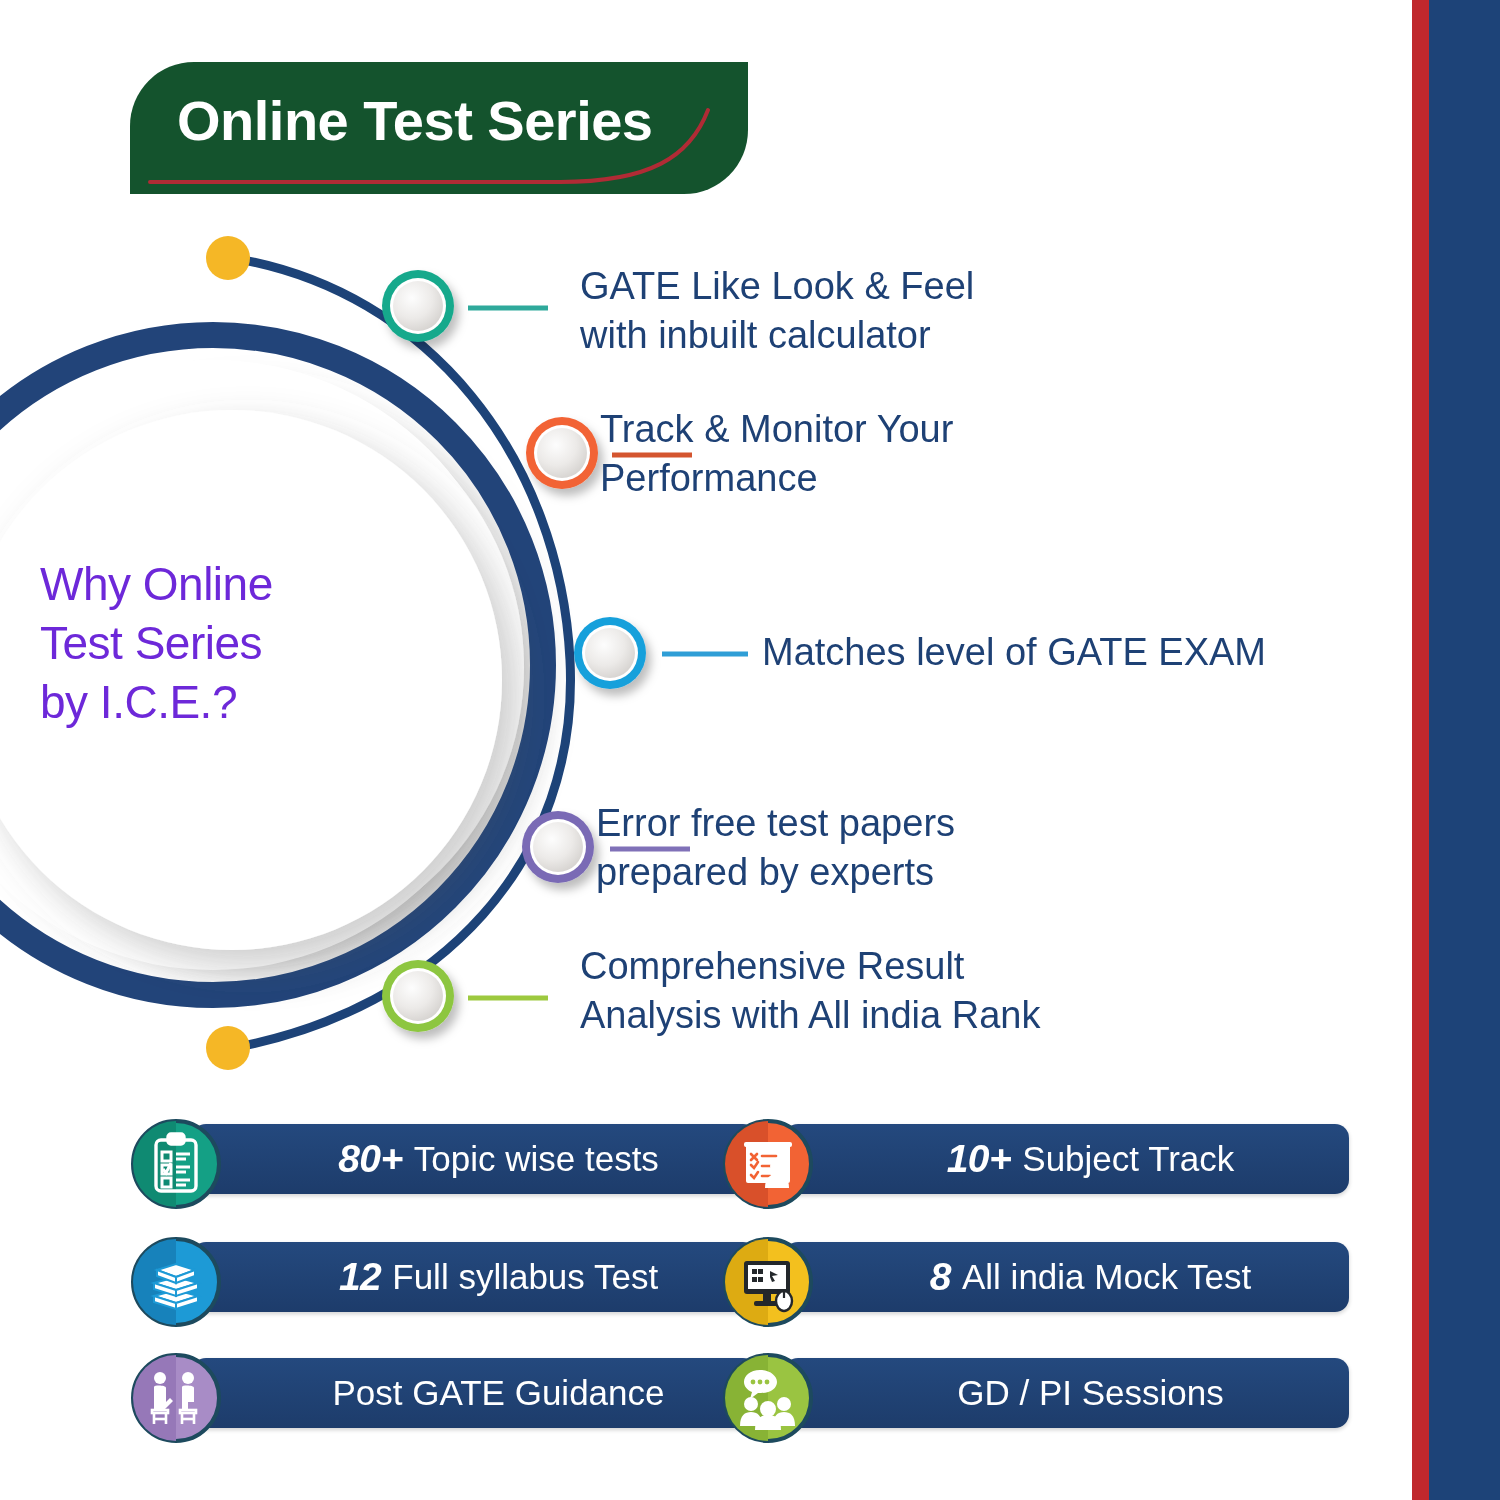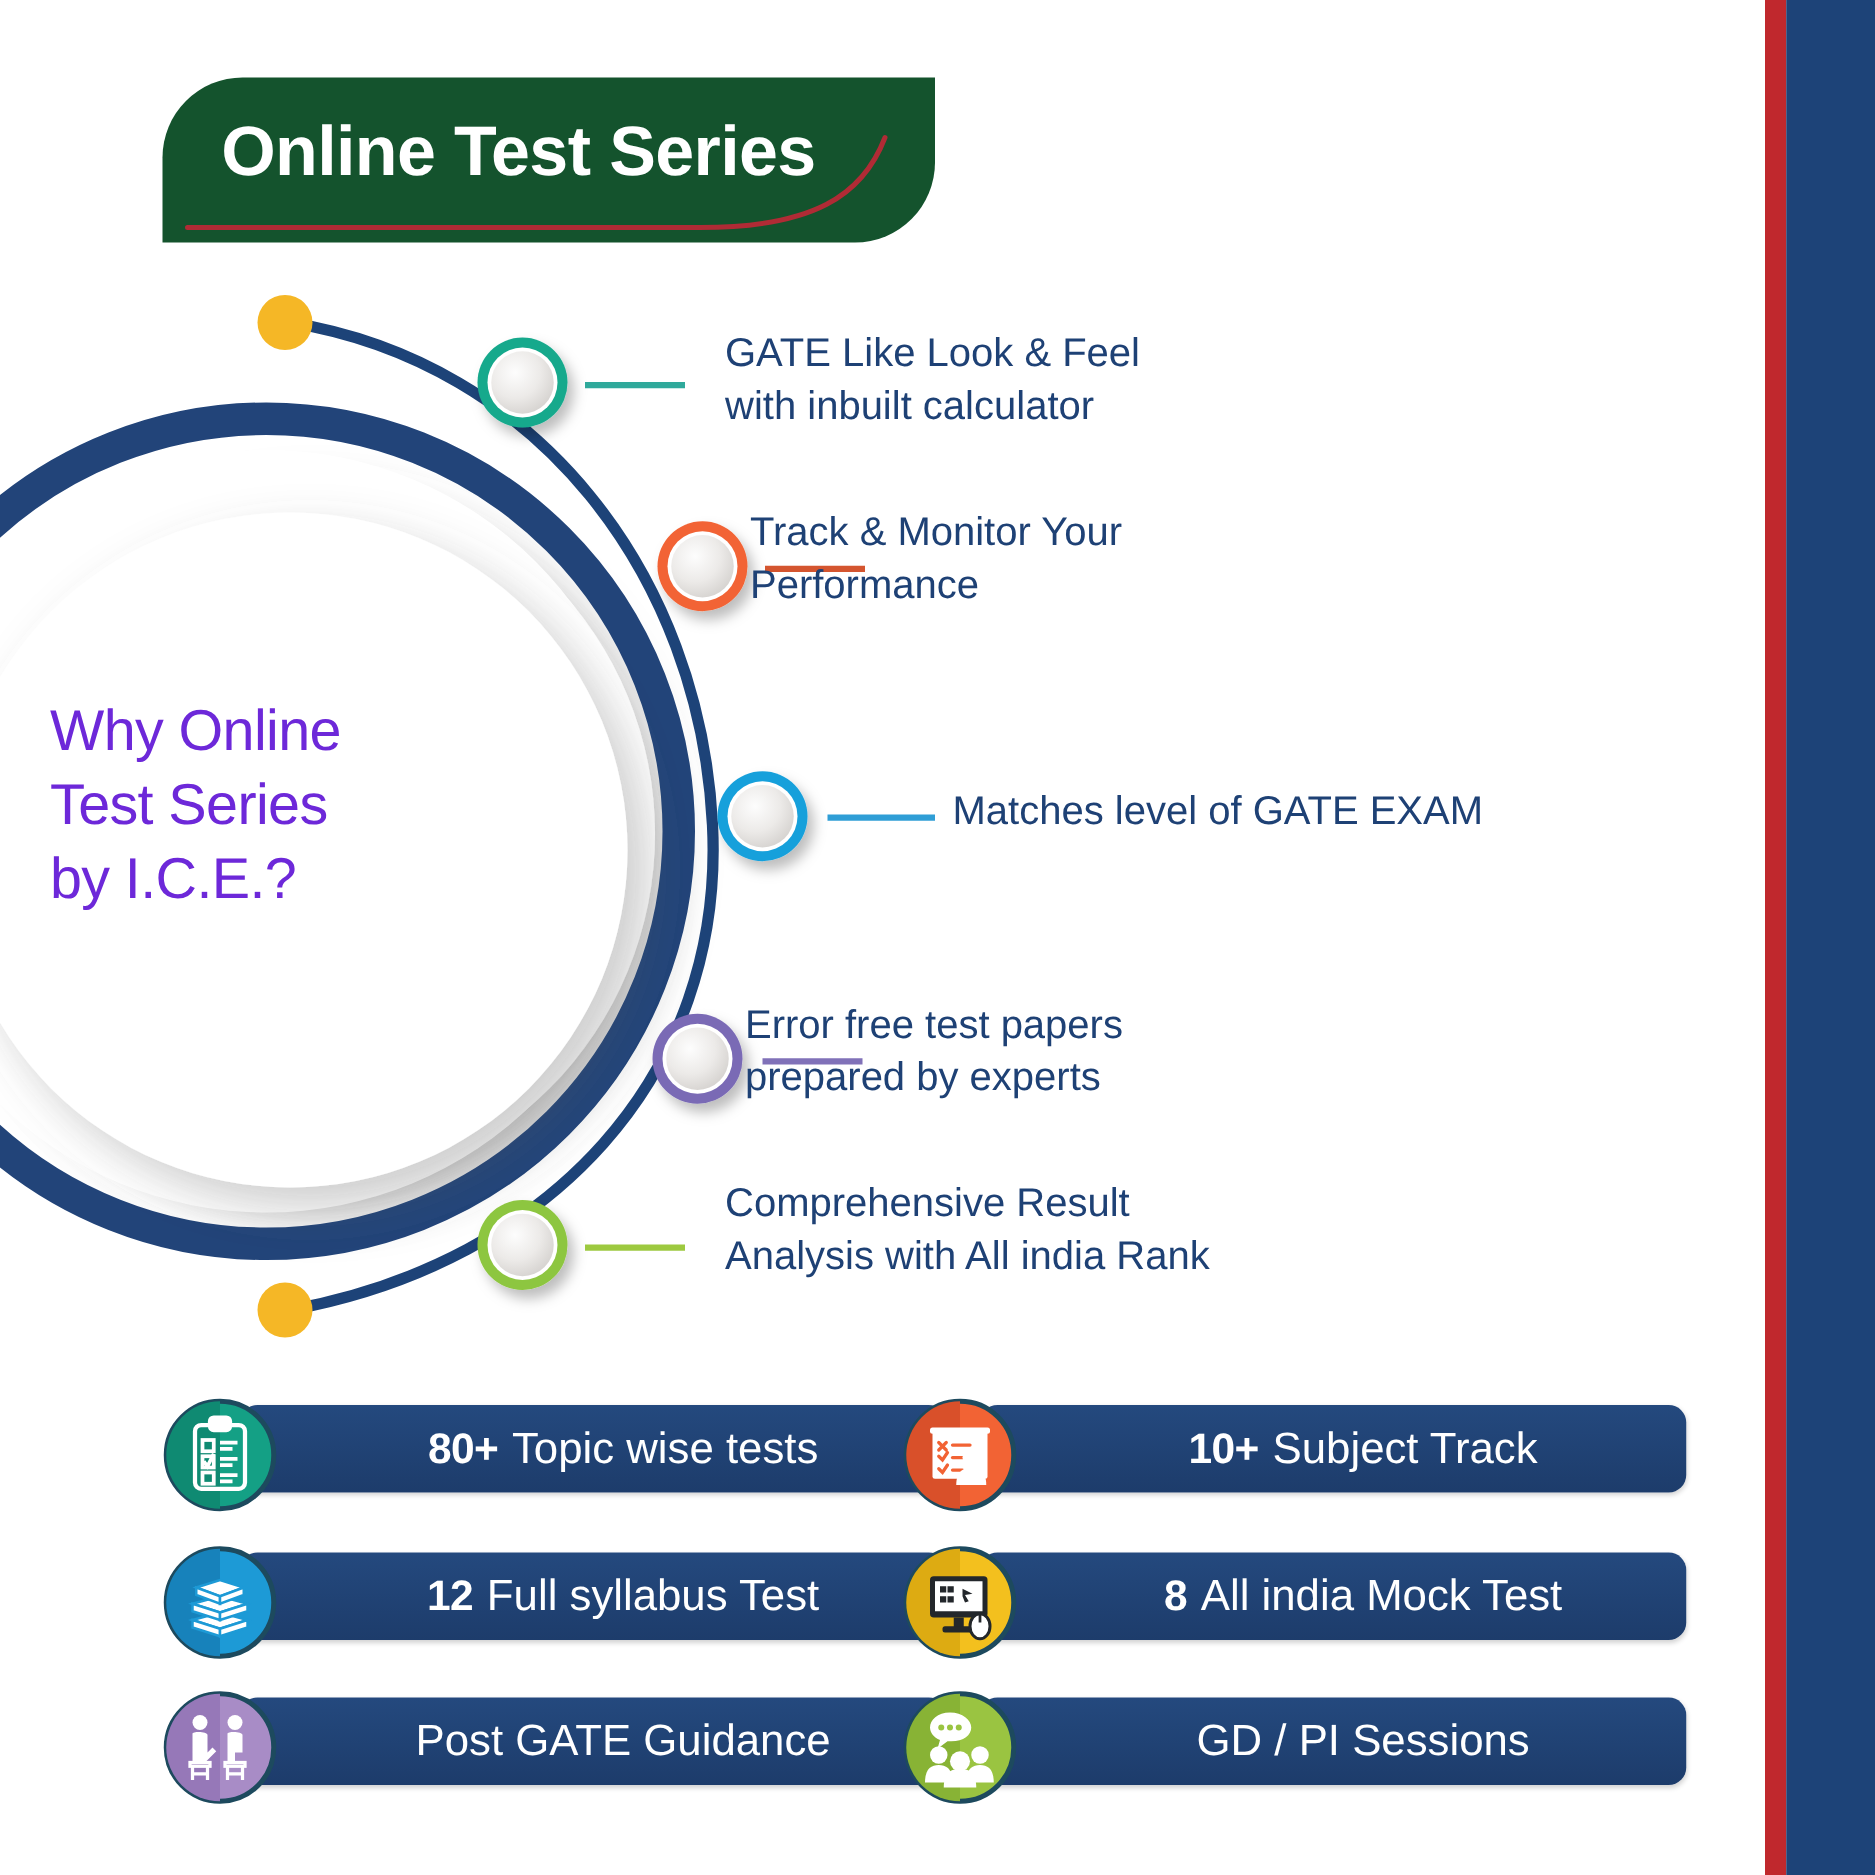--- a/index.html
+++ b/index.html
@@ -38,40 +38,40 @@
 
   
   .why-head{
     position:absolute;left:40px;top:555px;width:420px;
     font-size:46px;line-height:1.28;font-weight:normal;
     color:#6d28d9;letter-spacing:-0.5px;
   }
   .why-head .ln{display:block;white-space:nowrap;}
 
   
-  .feat{position:absolute;color:#1e4175;font-size:32px;line-height:1.3;}
+  .feat{position:absolute;color:#1e4175;font-size:38px;line-height:1.3;}
   .feat .ln{display:block;white-space:nowrap;}
   .feat.ralign{}
 
   
   .cards{position:absolute;left:0;top:1118px;width:1340px;height:370px;}
   .card{position:absolute;height:82px;}
   .card .bar{
     position:absolute;left:62px;top:6px;height:70px;
     background:linear-gradient(180deg,#24497e 0%,#1d3c6b 100%);
     border-radius:14px;
     box-shadow:0 2px 4px rgba(0,0,0,0.18);
   }
   .card .bar-label{
     position:absolute;left:0;top:0;width:100%;height:70px;
     display:flex;align-items:center;justify-content:center;
     color:#ffffff;font-size:35px;white-space:nowrap;
     padding-left:48px;box-sizing:border-box;
   }
-  .card .num{font-weight:bold;font-size:34px;margin-right:11px;letter-spacing:-0.5px;}
+  .card .num{font-weight:bold;font-size:39px;margin-right:11px;letter-spacing:-0.5px;font-style:italic;}
   .card .txt{font-weight:normal;}
   .card .ic{
     position:absolute;left:0;top:0;width:92px;height:92px;
   }
   .card.left{left:130px;}
   .card.right{left:722px;}
   .row0{top:0;}
   .row1{top:118px;}
   .row2{top:234px;}
   .wbar{width:565px;}

